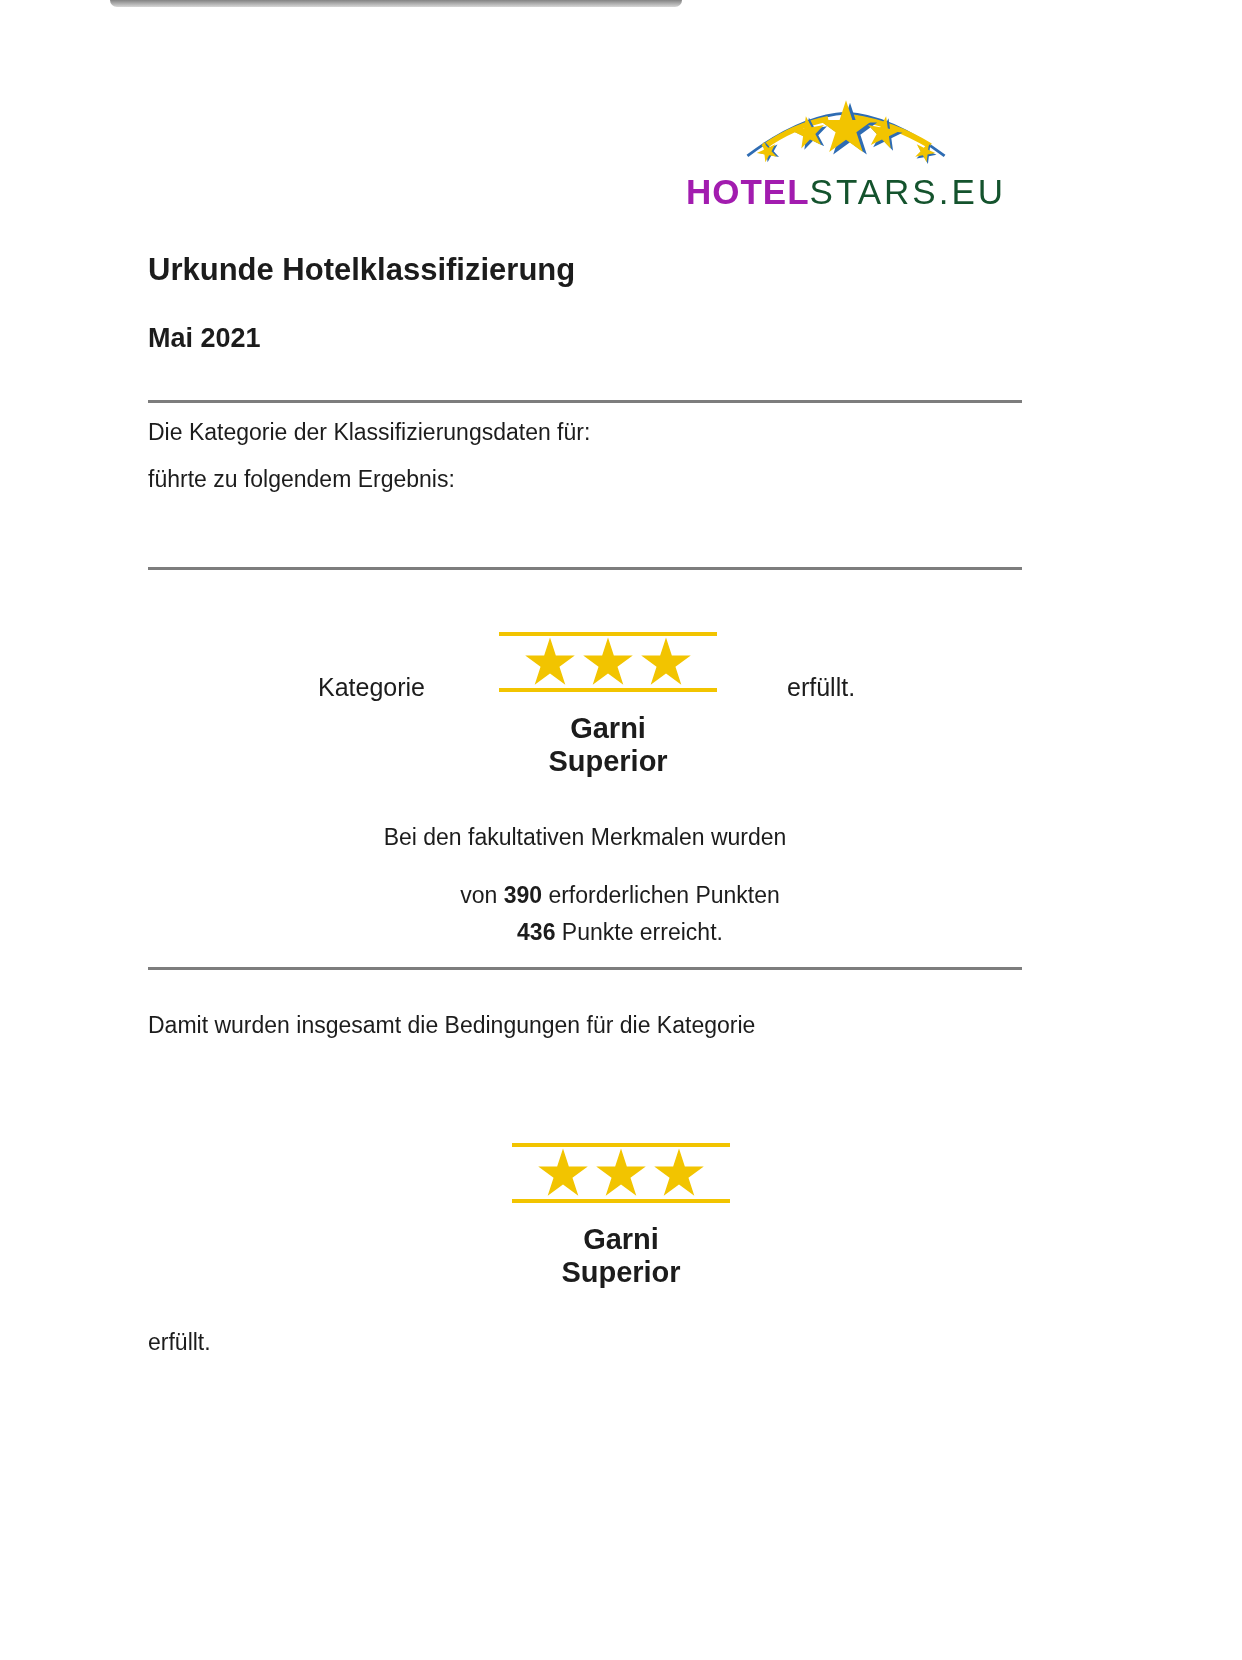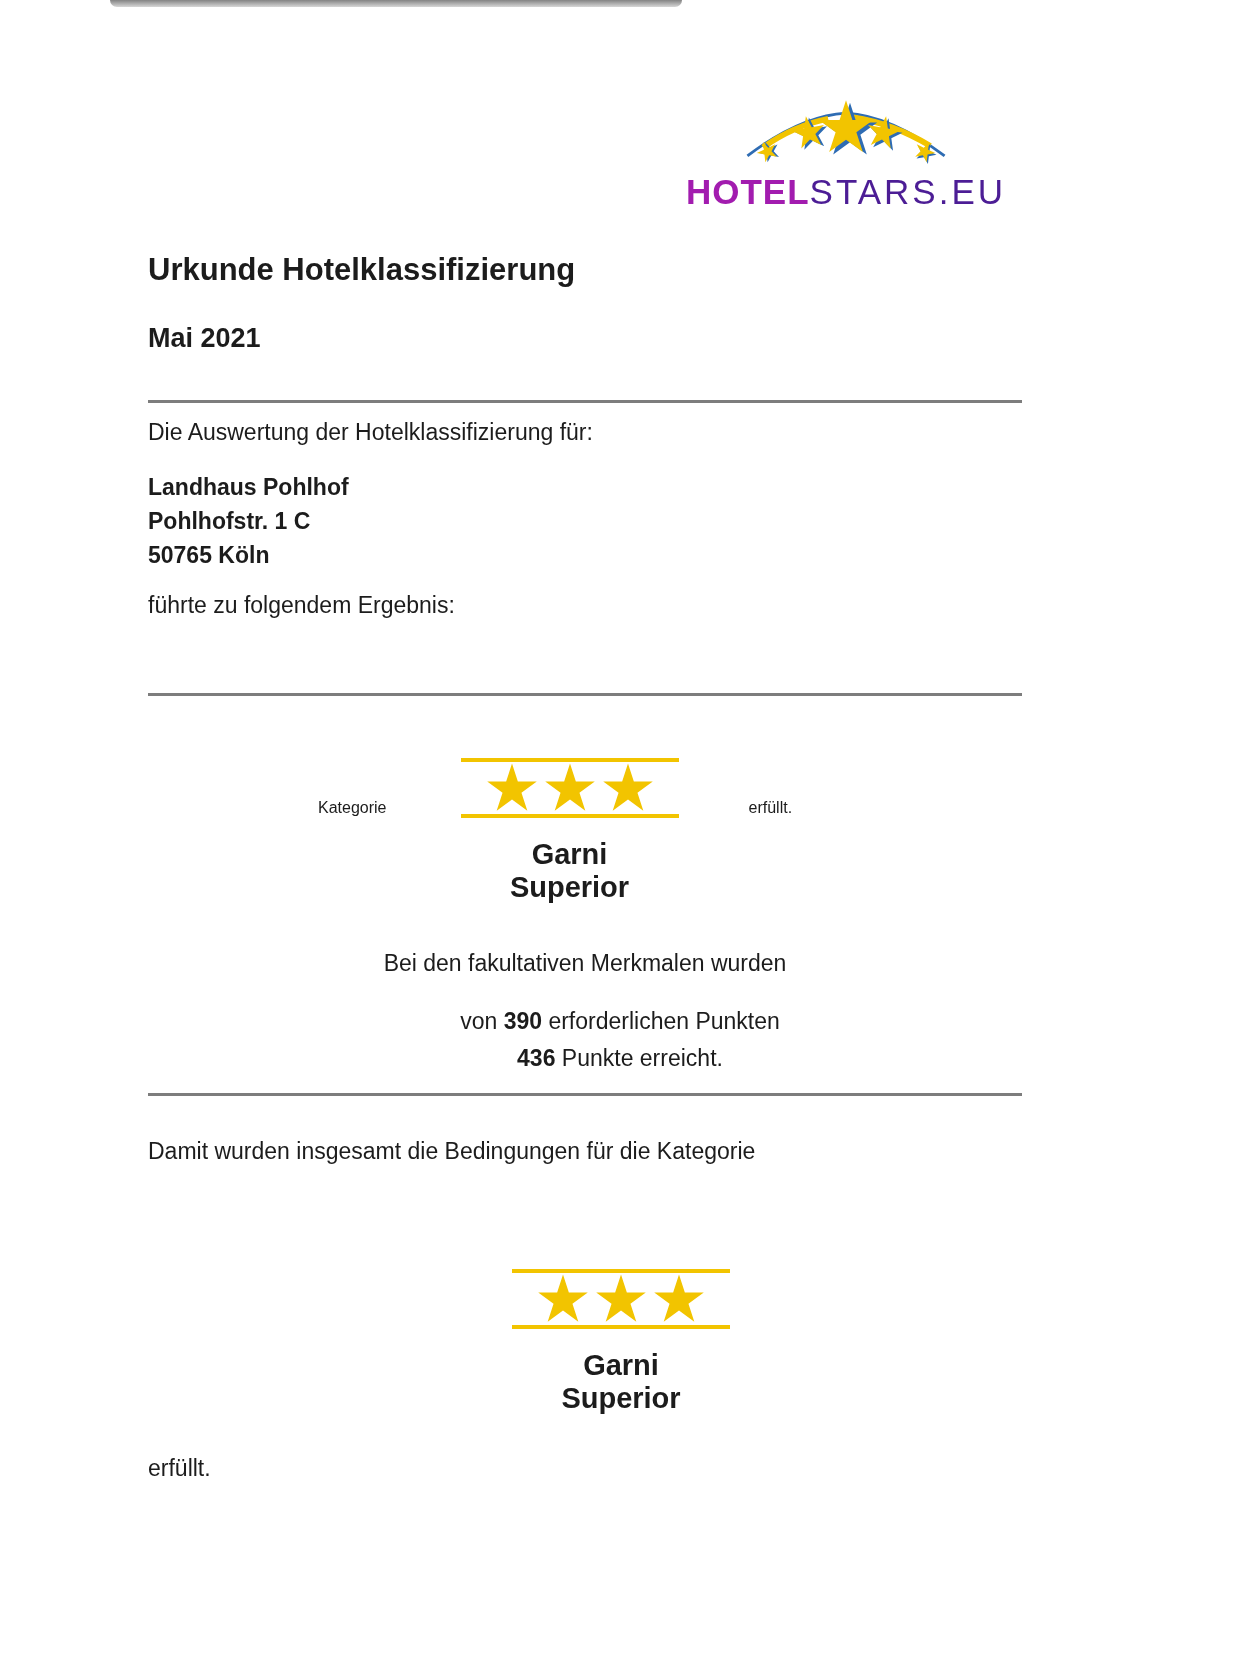--- a/index.html
+++ b/index.html
@@ -13,40 +13,40 @@
     background:linear-gradient(to bottom,#5a5a5a,#c9c9c9);
     border-radius:0 0 9px 9px;opacity:.75;
   }
   .page{padding:0 220px 0 148px;}
 
   
   .logo-block{width:372px;margin:100px -10px 0 auto;text-align:center;}
   .logo-arc{display:block;width:200px;height:69px;margin:0 auto;}
   .logo-text{margin-top:4px;font-size:35px;white-space:nowrap;line-height:38px;}
   .brand-bold{color:#a21caf;font-weight:bold;letter-spacing:1px;}
-  .brand-light{color:#4c1d95;font-weight:400;letter-spacing:3px;}
+  .brand-light{color:#14532d;font-weight:400;letter-spacing:3px;}
 
   .title{margin-top:42px;font-size:31px;font-weight:bold;line-height:34px;}
   .date{margin-top:36px;font-size:27px;font-weight:bold;}
 
   .rule{height:3px;background:#7d7d7d;border:0;width:100%;}
   .rule-1{margin-top:46px;}
   .rule-2{margin-top:74px;}
   .rule-3{margin-top:16px;}
 
   .body-text{font-size:23px;line-height:27px;}
   .intro{margin-top:16px;}
   .address{margin-top:24px;font-weight:bold;line-height:34px;}
   .lead{margin-top:20px;}
   .centered{text-align:center;}
   .obligatory{margin-top:40px;}
 
   
   .category-row{margin-top:62px;display:flex;align-items:flex-start;padding-left:170px;}
-  .side-label{font-size:16px;padding-top:41px;white-space:nowrap;text-align:right;}
+  .side-label{font-size:25px;padding-top:41px;white-space:nowrap;text-align:right;}
   .label-kategorie{margin-right:74px;}
   .label-erfuellt{margin-left:70px;}
   .band-column{width:218px;flex:0 0 auto;text-align:center;}
   .star-band{border-top:4px solid #f2c400;border-bottom:4px solid #f2c400;padding:1px 0;}
   .band-stars{display:flex;justify-content:center;align-items:center;}
   .band-stars svg{width:60px;height:50px;display:block;margin:0 -1px;}
   .cat-name{margin-top:20px;font-size:29px;font-weight:bold;line-height:33px;}
 
   .facultative{margin-top:46px;}
   .points{margin-top:26px;text-align:center;font-size:23px;line-height:37px;padding-left:70px;}
@@ -93,27 +93,22 @@
     <div class="logo-text">
       <span class="brand-bold">HOTEL</span><span class="brand-light">STARS.EU</span>
     </div>
   </div>
 
   <div class="title">Urkunde Hotelklassifizierung</div>
   <div class="date">Mai 2021</div>
 
   <div class="rule rule-1"></div>
 
-  <div class="body-text intro">Die Auswertung der Hotelklassifizierung für:</div>
+  <div class="body-text intro">Die Kategorie der Klassifizierungsdaten für:</div>
 
-  <div class="body-text address">
-    <div>Landhaus Pohlhof</div>
-    <div>Pohlhofstr. 1 C</div>
-    <div>50765 Köln</div>
-  </div>
 
   <div class="body-text lead">führte zu folgendem Ergebnis:</div>
 
   <div class="rule rule-2"></div>
 
 
   <div class="category-row">
     <div class="side-label label-kategorie">Kategorie</div>
     <div class="band-column">
       <div class="star-band">

